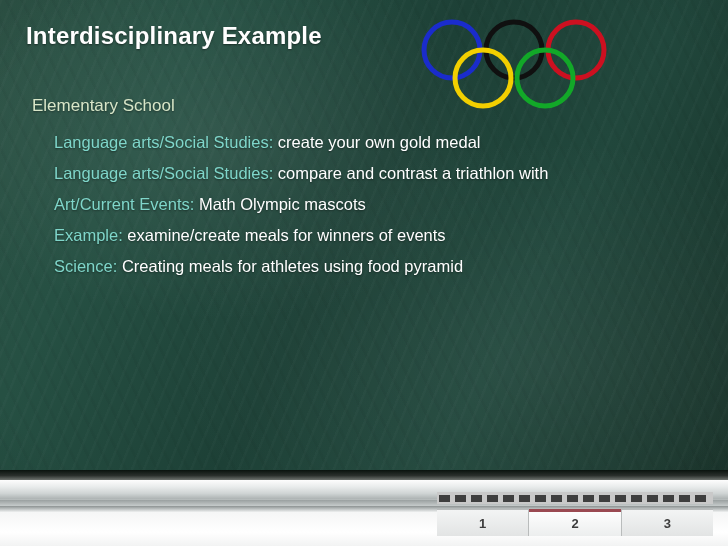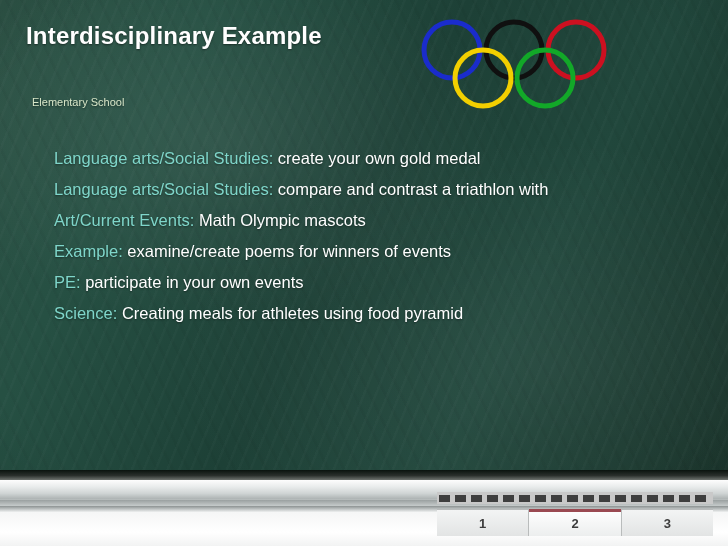--- a/index.html
+++ b/index.html
@@ -64,30 +64,30 @@
     position: absolute;
     left: 414px;
     top: 14px;
   }
 
   
   .subtitle {
     position: absolute;
     left: 32px;
     top: 96px;
-    font-size: 11px;
+    font-size: 17px;
     color: #d8e6c8;
     text-shadow: 0 1px 2px rgba(0,0,0,0.4);
   }
 
   
   .bullets {
     position: absolute;
     left: 32px;
-    top: 148px;
+    top: 132px;
     width: 660px;
   }
   .bullet {
     font-size: 16.5px;
     line-height: 20px;
     color: #ffffff;
     margin-bottom: 11px;
     text-shadow: 0 1px 2px rgba(0,0,0,0.4);
     text-indent: 0;
     padding-left: 22px;
@@ -222,24 +222,21 @@
     <div class="bullet">
       <span class="lead">Language arts/Social Studies:</span><span> create your own gold medal</span>
     </div>
     <div class="bullet">
       <span class="lead">Language arts/Social Studies:</span><span> compare and contrast a triathlon with</span>
     </div>
     <div class="bullet">
       <span class="lead">Art/Current Events:</span><span> Math Olympic mascots</span>
     </div>
     <div class="bullet">
-      <span class="lead">Example:</span><span> examine/create poems for winners of events</span>
-    </div>
-    <div class="bullet">
-      <span class="lead">PE:</span><span> participate in your own events</span>
+      <span class="lead">Example:</span><span> examine/create meals for winners of events</span>
     </div>
     <div class="bullet">
       <span class="lead">Science:</span><span> Creating meals for athletes using food pyramid</span>
     </div>
   </div>
 
   <div class="tray-top"></div>
   <div class="tray"></div>
   <div class="tray-shadow"></div>
   <div class="floor"></div>

